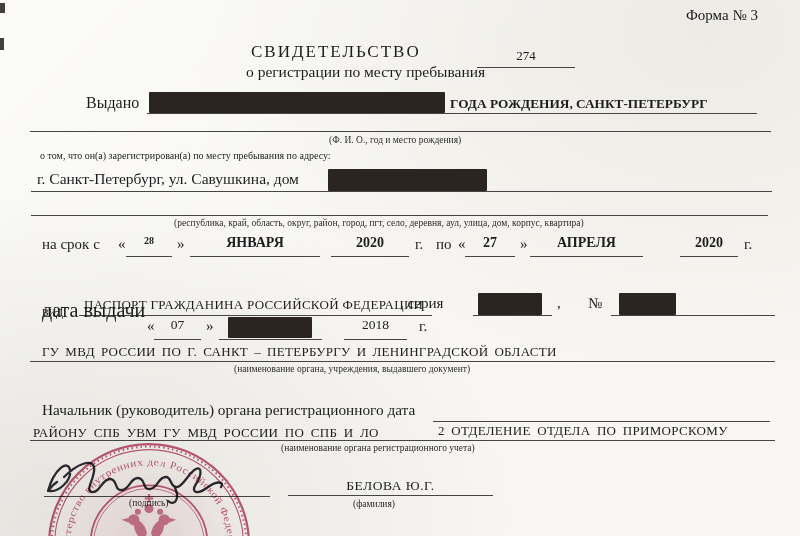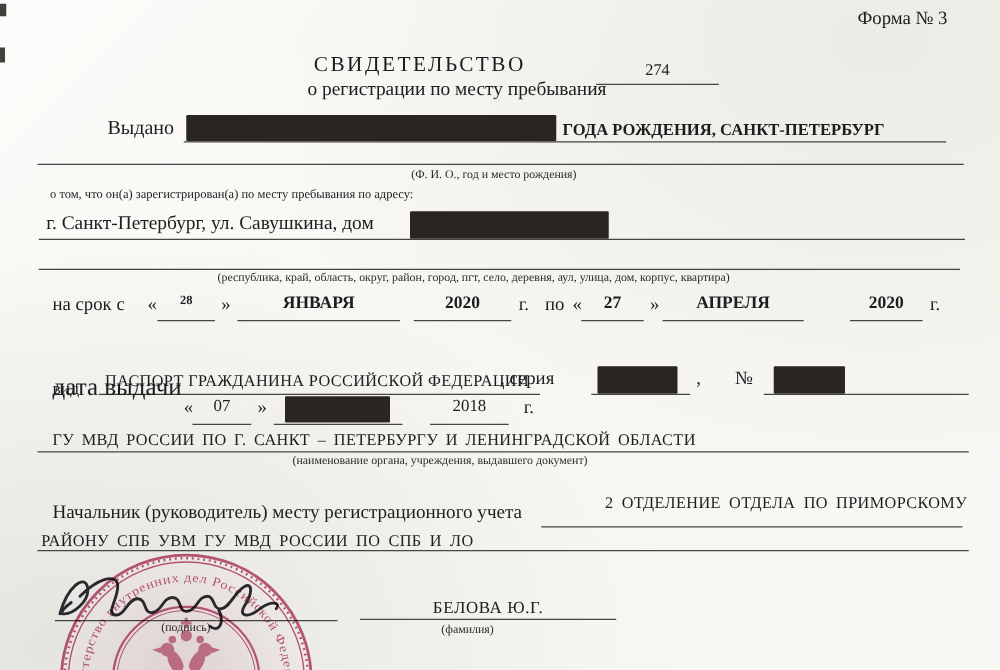--- a/index.html
+++ b/index.html
@@ -89,25 +89,26 @@
   <div class="t" style="left:206px;top:318px;font-size:15px;">»</div>
   <div class="redact" style="left:228px;top:317px;width:84px;height:21px;"></div>
   <div class="line" style="left:219px;top:339px;width:103px;"></div>
   <div class="slot" style="left:344px;top:317px;width:63px;height:22px;font-size:13.5px;">2018</div>
   <div class="t" style="left:419px;top:318px;font-size:15px;">г.</div>
 
   <div class="t caps13" style="left:42px;top:345px;word-spacing:2.5px;">ГУ МВД РОССИИ ПО Г. САНКТ – ПЕТЕРБУРГУ И ЛЕНИНГРАДСКОЙ ОБЛАСТИ</div>
   <div class="line" style="left:30px;top:361px;width:745px;"></div>
   <div class="t caption" style="left:224px;top:364px;margin-left:10px;">(наименование органа, учреждения, выдавшего документ)</div>
 
-  <div class="t" style="left:42px;top:401px;font-size:15.3px;">Начальник (руководитель) месту регистрационного учета</div>
-  <div class="t caps13" style="left:438px;top:395px;word-spacing:3px;margin-left:46px;">2 ОТДЕЛЕНИЕ ОТДЕЛА  ПО ПРИМОРСКОМУ</div>
+  <div class="t" style="left:42px;top:401px;font-size:15.3px;">Начальник (руководитель) органа регистрационного дата</div>
+  <div class="t caps13" style="left:438px;top:424px;word-spacing:3px;">2 ОТДЕЛЕНИЕ ОТДЕЛА  ПО ПРИМОРСКОМУ</div>
   <div class="line" style="left:433px;top:421px;width:337px;"></div>
   <div class="t caps13" style="left:33px;top:426px;word-spacing:3px;">РАЙОНУ СПБ УВМ  ГУ  МВД РОССИИ  ПО СПБ  И  ЛО</div>
   <div class="line" style="left:30px;top:440px;width:745px;"></div>
+  <div class="t caption" style="left:281px;top:443px;">(наименование органа регистрационного учета)</div>
 
   <div class="line" style="left:44px;top:496px;width:226px;"></div>
   <div class="t caption" style="left:129px;top:498px;">(подпись)</div>
   <div class="slot" style="left:288px;top:478px;width:205px;height:17px;font-size:13.5px;letter-spacing:.5px;">БЕЛОВА  Ю.Г.</div>
   <div class="t caption" style="left:353px;top:499px;">(фамилия)</div>
 
   <svg id="stamp" width="208" height="208" viewBox="0 0 206 206">
     <defs>
       <filter id="soft">
           <feGaussianBlur stdDeviation="0.45"></feGaussianBlur>

